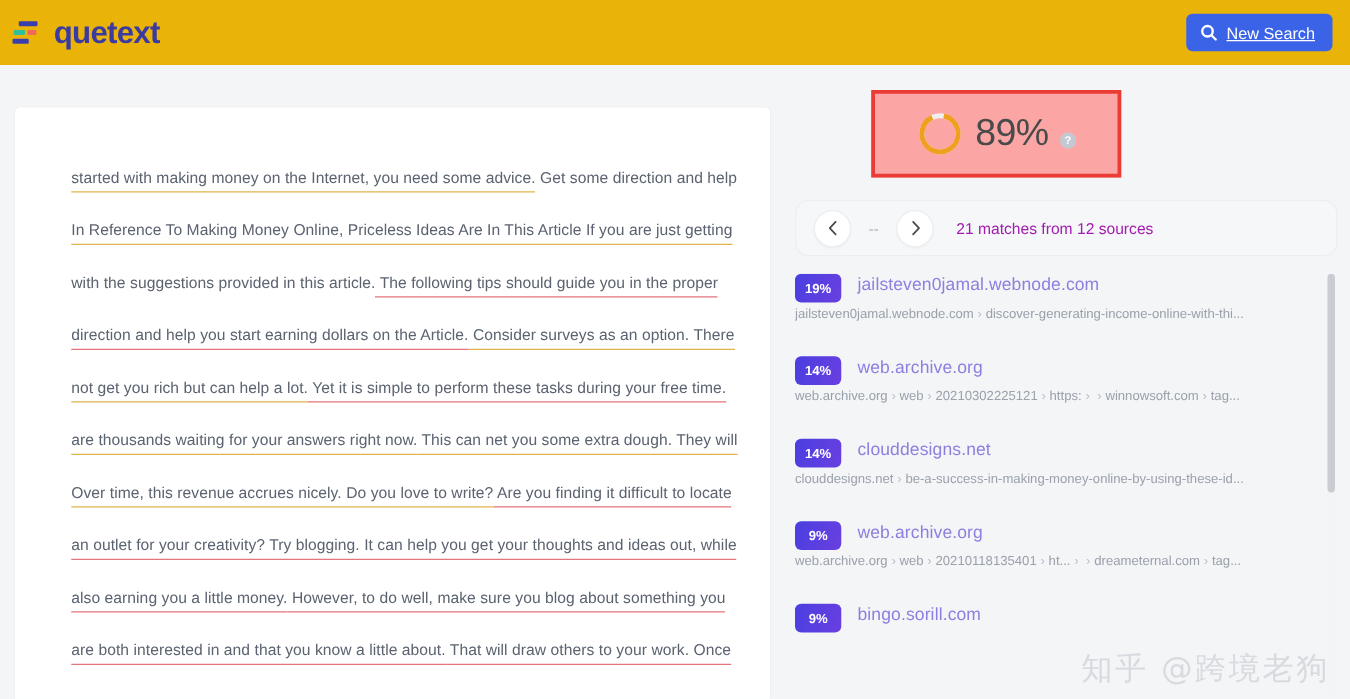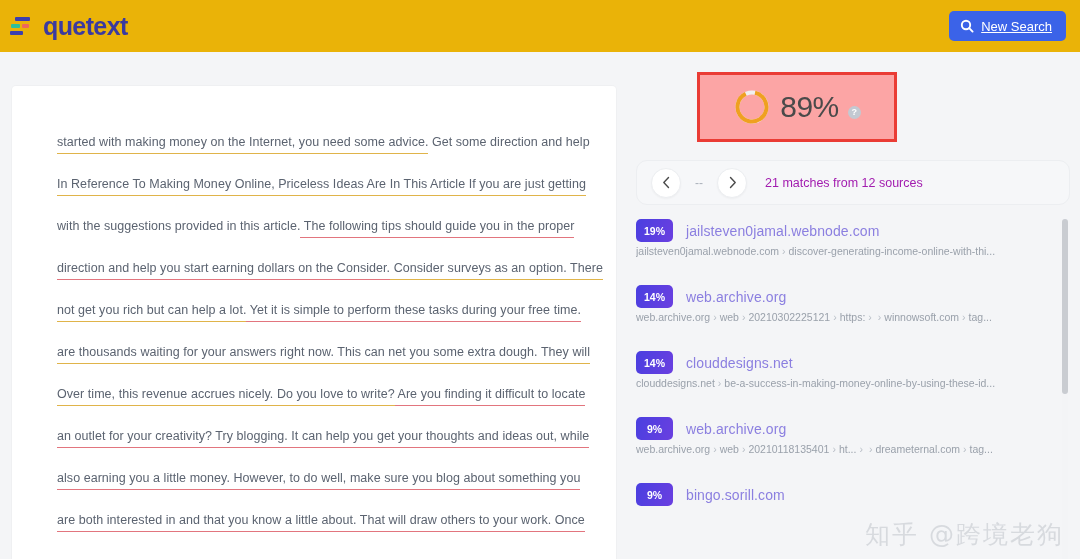--- a/index.html
+++ b/index.html
@@ -131,21 +131,21 @@
   .nav-text { font-size: 12.5px; color: #a21caf; margin-left: 8px; }
 
   .sources {
     margin-top: 14px;
     height: 352px;
     overflow: hidden;
     position: relative;
     padding-right: 14px;
   }
   .source-item { margin-bottom: 28px; }
-  .source-head { display: flex; align-items: center; gap: 13px; }
+  .source-head { display: flex; align-items: flex-start; gap: 13px; }
   .pct-badge {
     min-width: 37px; height: 23px;
     border-radius: 5px;
     background: linear-gradient(110deg, #4a3fe0 0%, #6a3fe0 100%);
     color: #ffffff; font-size: 10.5px; font-weight: bold;
     display: flex; align-items: center; justify-content: center;
     padding: 0 6px;
     cursor: pointer;
   }
   .source-domain {
@@ -211,21 +211,21 @@
   </button>
 </div>
 
 <div class="body-wrap">
 
   <div class="doc-col">
     <div class="doc-card" id="doc-card">
         <div class="doc-line"><span class="seg amber">started with making money on the Internet, you need some advice.</span><span class="seg none"> Get some direction and help</span></div>
         <div class="doc-line"><span class="seg amber">In Reference To Making Money Online, Priceless Ideas Are In This Article If you are just getting</span></div>
         <div class="doc-line"><span class="seg none">with the suggestions provided in this article.</span><span class="seg red"> The following tips should guide you in the proper</span></div>
-        <div class="doc-line"><span class="seg red">direction and help you start earning dollars on the Consider.</span><span class="seg amber"> Consider surveys as an option. There</span></div>
+        <div class="doc-line"><span class="seg red">direction and help you start earning dollars on the Article.</span><span class="seg amber"> Consider surveys as an option. There</span></div>
         <div class="doc-line"><span class="seg amber">not get you rich but can help a lot.</span><span class="seg red"> Yet it is simple to perform these tasks during your free time.</span></div>
         <div class="doc-line"><span class="seg amber">are thousands waiting for your answers right now.</span><span class="seg amber"> This can net you some extra dough. They will</span></div>
         <div class="doc-line"><span class="seg amber">Over time, this revenue accrues nicely. Do you love to write?</span><span class="seg red"> Are you finding it difficult to locate</span></div>
         <div class="doc-line"><span class="seg red">an outlet for your creativity? Try blogging.</span><span class="seg red"> It can help you get your thoughts and ideas out, while</span></div>
         <div class="doc-line"><span class="seg red">also earning you a little money.</span><span class="seg red"> However, to do well, make sure you blog about something you</span></div>
         <div class="doc-line"><span class="seg red">are both interested in and that you know a little about.</span><span class="seg red"> That will draw others to your work. Once</span></div>
       </div>
   </div>
 
   <div class="right-col">

